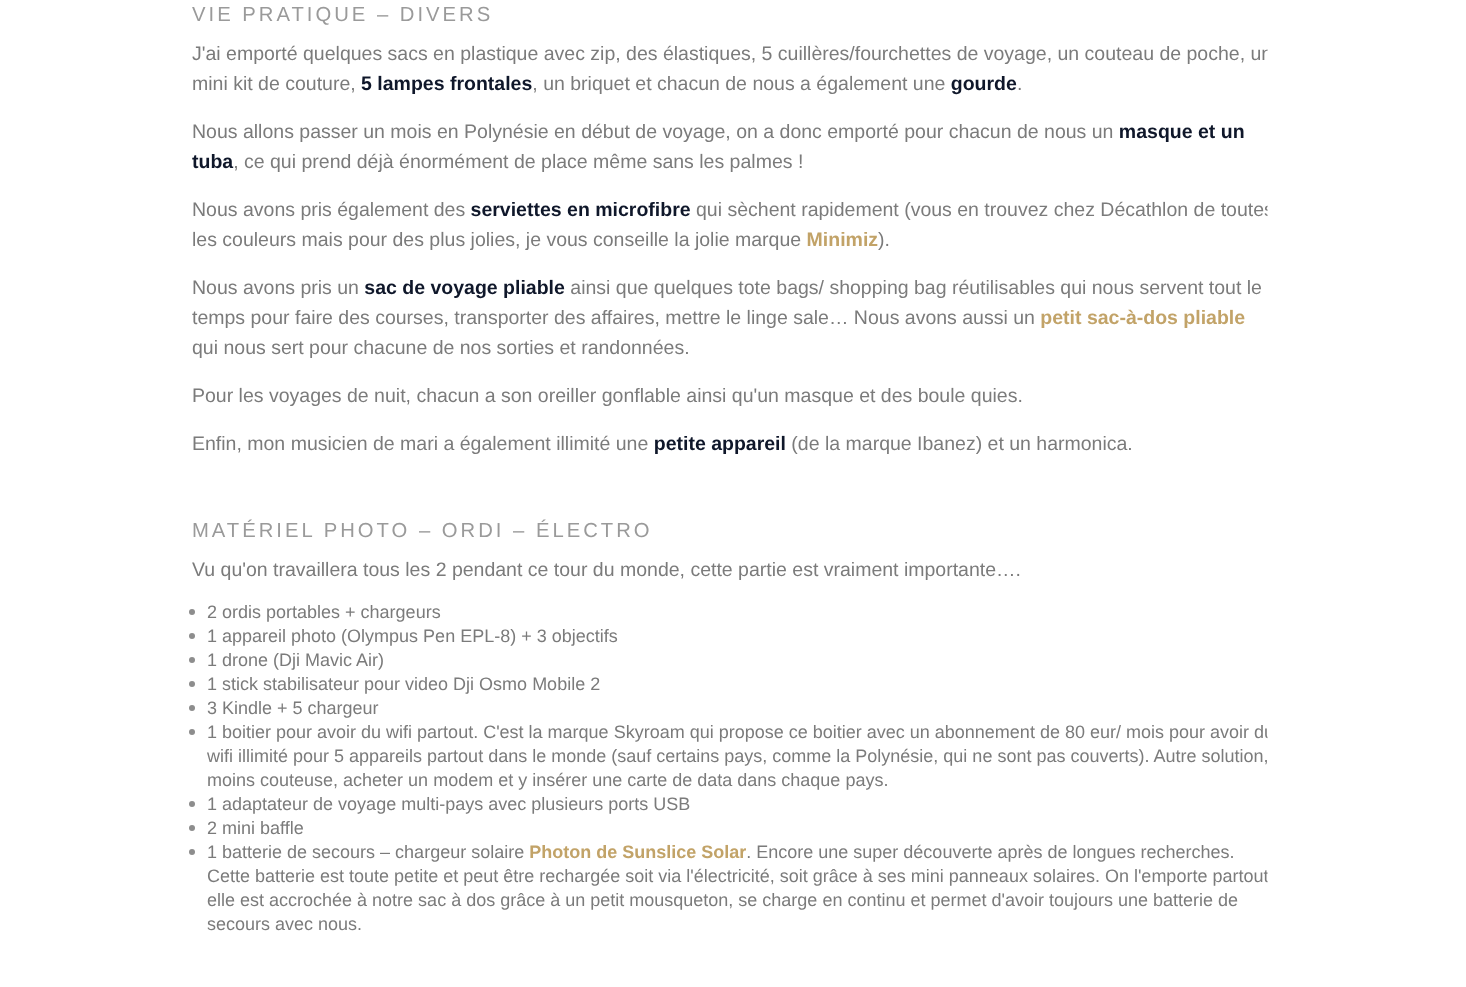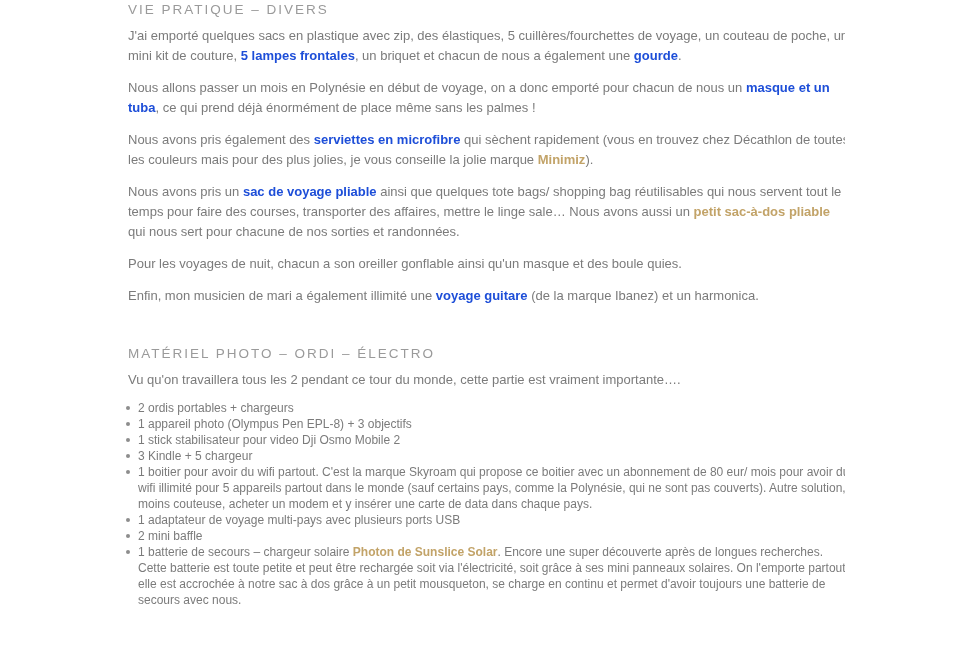--- a/index.html
+++ b/index.html
@@ -35,21 +35,21 @@
     margin-top: 40px;
   }
   .body-paragraph {
     font-size: 13px;
     line-height: 20px;
     color: #7b7b7b;
     margin: 0 0 12px 0;
   }
   .body-paragraph strong,
   .gear-list strong {
-    color: #1d4ed8;
+    color: #0f172a;
     font-weight: 700;
   }
   .inline-link {
     color: #c2a368;
     font-weight: 700;
     text-decoration: none;
     cursor: pointer;
   }
   .gear-list {
     list-style: none;
@@ -80,28 +80,29 @@
 
 <div class="page">
   <div class="content" id="sections-root">
       <section class="content-section">
         <h2 class="section-heading">VIE PRATIQUE – DIVERS</h2>
         <p class="body-paragraph"><span>J'ai emporté quelques sacs en plastique avec zip, des élastiques, 5 cuillères/fourchettes de voyage, un couteau de poche, un mini kit de couture, </span><strong>5 lampes frontales</strong><span>, un briquet et chacun de nous a également une </span><strong>gourde</strong><span>.</span></p>
         <p class="body-paragraph"><span>Nous allons passer un mois en Polynésie en début de voyage, on a donc emporté pour chacun de nous un </span><strong>masque et un tuba</strong><span>, ce qui prend déjà énormément de place même sans les palmes !</span></p>
         <p class="body-paragraph"><span>Nous avons pris également des </span><strong>serviettes en microfibre</strong><span> qui sèchent rapidement (vous en trouvez chez Décathlon de toutes les couleurs mais pour des plus jolies, je vous conseille la jolie marque </span><a class="inline-link" href="#">Minimiz</a><span>).</span></p>
         <p class="body-paragraph"><span>Nous avons pris un </span><strong>sac de voyage pliable</strong><span> ainsi que quelques tote bags/ shopping bag réutilisables qui nous servent tout le temps pour faire des courses, transporter des affaires, mettre le linge sale… Nous avons aussi un </span><a class="inline-link" href="#">petit sac-à-dos pliable</a><span> qui nous sert pour chacune de nos sorties et randonnées.</span></p>
         <p class="body-paragraph"><span>Pour les voyages de nuit, chacun a son oreiller gonflable ainsi qu'un masque et des boule quies.</span></p>
-        <p class="body-paragraph"><span>Enfin, mon musicien de mari a également illimité une </span><strong>voyage guitare</strong><span> (de la marque Ibanez) et un harmonica.</span></p>
+        <p class="body-paragraph"><span>Enfin, mon musicien de mari a également illimité une </span><strong>petite appareil</strong><span> (de la marque Ibanez) et un harmonica.</span></p>
       </section>
       <section class="content-section">
         <h2 class="section-heading">MATÉRIEL PHOTO – ORDI – ÉLECTRO</h2>
         <p class="body-paragraph"><span>Vu qu'on travaillera tous les 2 pendant ce tour du monde, cette partie est vraiment importante….</span></p>
         <ul class="gear-list">
           <li><span>2 ordis portables + chargeurs</span></li>
           <li><span>1 appareil photo (Olympus Pen EPL-8) + 3 objectifs</span></li>
+          <li><span>1 drone (Dji Mavic Air)</span></li>
           <li><span>1 stick stabilisateur pour video Dji Osmo Mobile 2</span></li>
           <li><span>3 Kindle + 5 chargeur</span></li>
           <li><span>1 boitier pour avoir du wifi partout. C'est la marque Skyroam qui propose ce boitier avec un abonnement de 80 eur/ mois pour avoir du wifi illimité pour 5 appareils partout dans le monde (sauf certains pays, comme la Polynésie, qui ne sont pas couverts). Autre solution, moins couteuse, acheter un modem et y insérer une carte de data dans chaque pays.</span></li>
           <li><span>1 adaptateur de voyage multi-pays avec plusieurs ports USB</span></li>
           <li><span>2 mini baffle</span></li>
           <li><span>1 batterie de secours – chargeur solaire </span><a class="inline-link" href="#">Photon de Sunslice Solar</a><span>. Encore une super découverte après de longues recherches. Cette batterie est toute petite et peut être rechargée soit via l'électricité, soit grâce à ses mini panneaux solaires. On l'emporte partout, elle est accrochée à notre sac à dos grâce à un petit mousqueton, se charge en continu et permet d'avoir toujours une batterie de secours avec nous.</span></li>
         </ul>
       </section>
     </div>
 </div>

